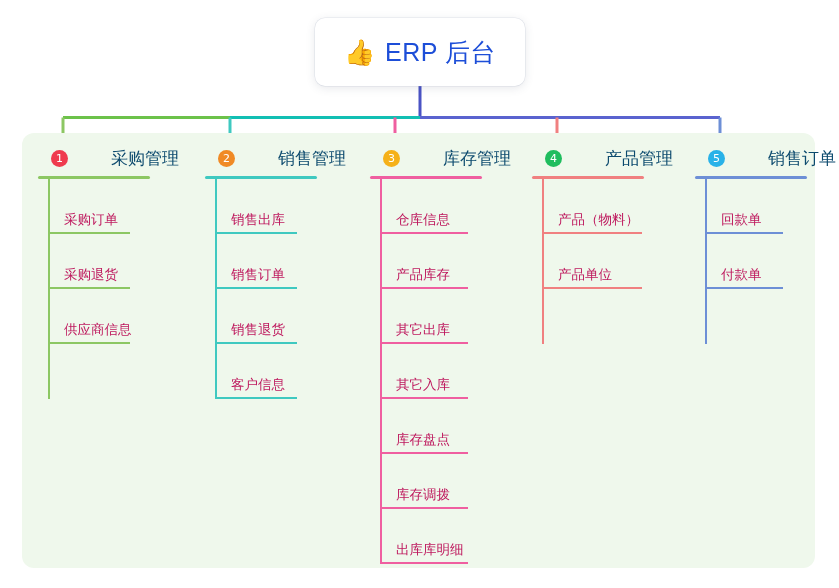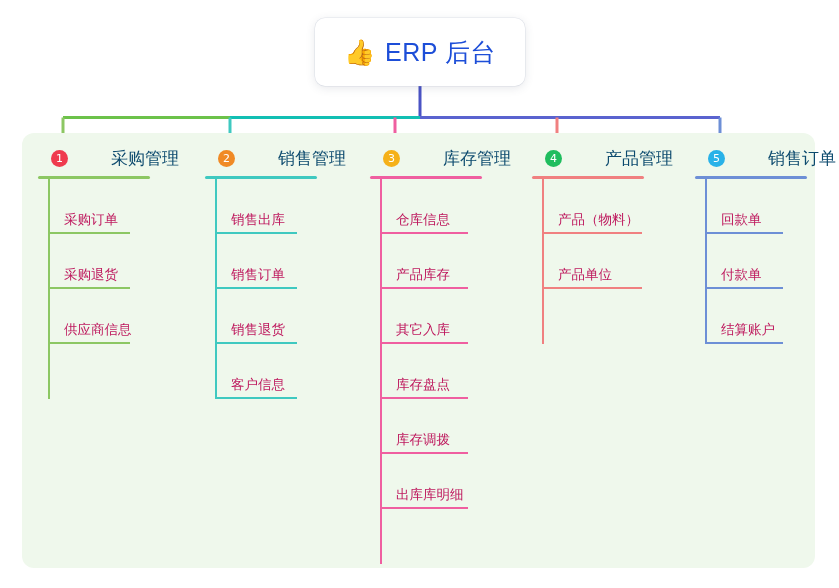--- a/index.html
+++ b/index.html
@@ -222,20 +222,24 @@
           <div class="leaf-spine" style="background: rgb(239, 95, 160); height: 385px;"></div>
           <div class="leaf">
             <span class="leaf-text">仓库信息</span>
             <div class="leaf-underline" style="background: rgb(239, 95, 160); width: 88px;"></div>
           </div>
           <div class="leaf">
             <span class="leaf-text">产品库存</span>
             <div class="leaf-underline" style="background: rgb(239, 95, 160); width: 88px;"></div>
           </div>
           <div class="leaf">
+            <span class="leaf-text">其它出库</span>
+            <div class="leaf-underline" style="background: rgb(239, 95, 160); width: 88px;"></div>
+          </div>
+          <div class="leaf">
             <span class="leaf-text">其它入库</span>
             <div class="leaf-underline" style="background: rgb(239, 95, 160); width: 88px;"></div>
           </div>
           <div class="leaf">
             <span class="leaf-text">库存盘点</span>
             <div class="leaf-underline" style="background: rgb(239, 95, 160); width: 88px;"></div>
           </div>
           <div class="leaf">
             <span class="leaf-text">库存调拨</span>
             <div class="leaf-underline" style="background: rgb(239, 95, 160); width: 88px;"></div>
@@ -273,21 +277,17 @@
         <div class="leaf-list">
           <div class="leaf-spine" style="background: rgb(109, 143, 214); height: 165px;"></div>
           <div class="leaf">
             <span class="leaf-text">回款单</span>
             <div class="leaf-underline" style="background: rgb(109, 143, 214); width: 78px;"></div>
           </div>
           <div class="leaf">
             <span class="leaf-text">付款单</span>
             <div class="leaf-underline" style="background: rgb(109, 143, 214); width: 78px;"></div>
           </div>
-          <div class="leaf">
-            <span class="leaf-text">结算账户</span>
-            <div class="leaf-underline" style="background: rgb(109, 143, 214); width: 78px;"></div>
-          </div>
         </div>
       </div>
     </div>
 
 </div>
 
 </body></html>

